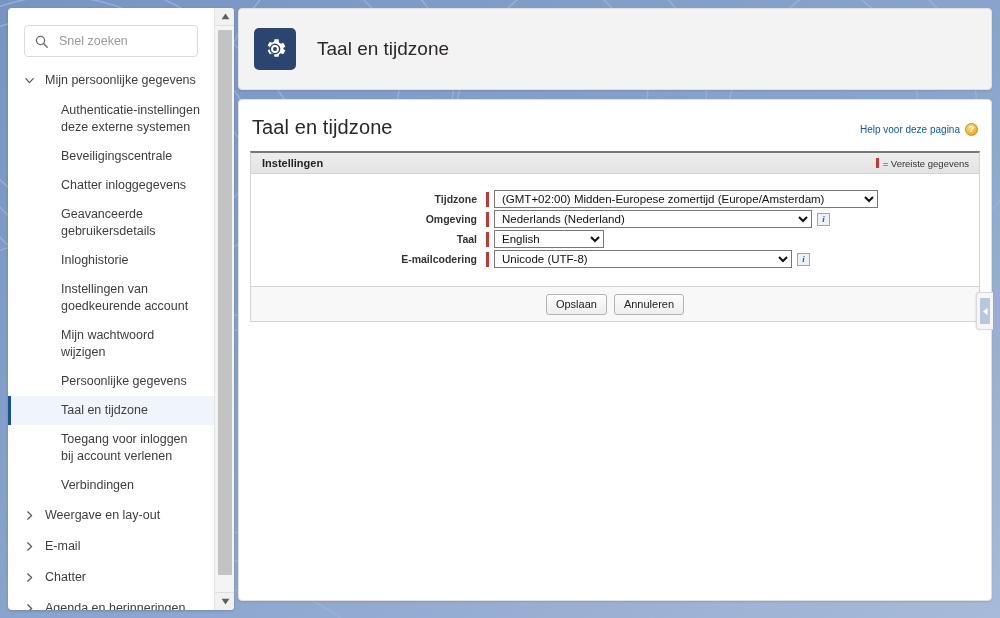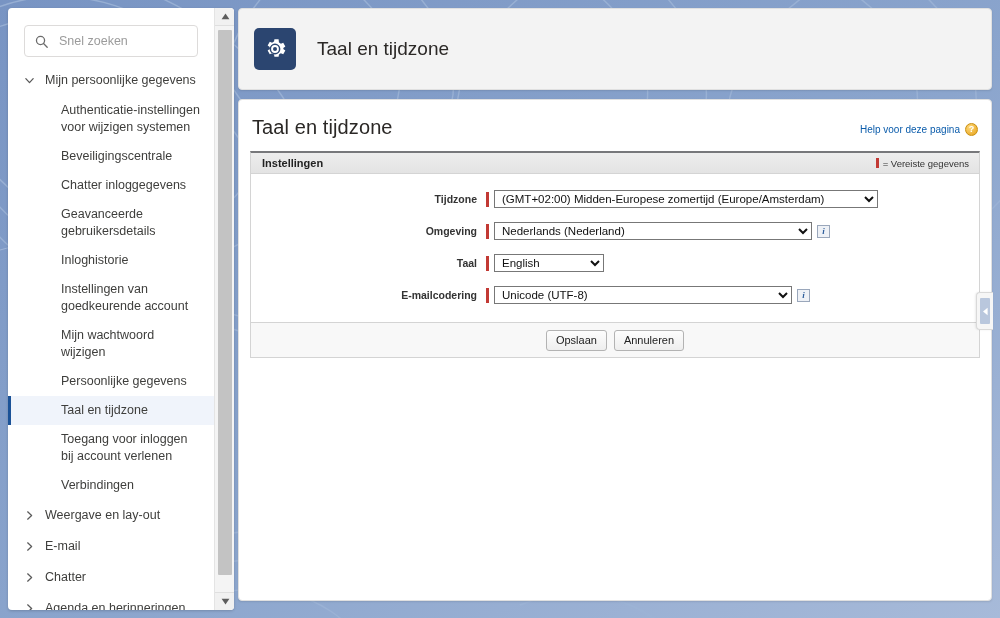--- a/index.html
+++ b/index.html
@@ -247,21 +247,21 @@
     background: #c23934;
   }
 
   #settings-form {
     background: #fff;
     padding: 16px 0 18px 0;
   }
   .form-row {
     display: flex;
     align-items: center;
-    margin-bottom: 14px;
+    margin-bottom: 2px;
   }
   .form-label {
     width: 235px;
     text-align: right;
     padding-right: 9px;
     font-size: 10.5px;
     font-weight: bold;
     color: #333;
     flex: 0 0 auto;
   }
@@ -404,21 +404,21 @@
       </div>
     </div>
 
     <div class="nav-section">
       <svg class="chev" viewBox="0 0 12 12">
         <polyline points="2,4 6,8.3 10,4" fill="none" stroke="#5a5a5a" stroke-width="1.4" stroke-linecap="round" stroke-linejoin="round"></polyline>
       </svg>
       <span>Mijn persoonlijke gegevens</span>
     </div>
 
-    <div class="nav-item">Authenticatie-instellingen voor wijzigen systemen</div>
+    <div class="nav-item">Authenticatie-instellingen deze externe systemen</div>
     <div class="nav-item">Beveiligingscentrale</div>
     <div class="nav-item">Chatter inloggegevens</div>
     <div class="nav-item">Geavanceerde gebruikersdetails</div>
     <div class="nav-item">Inloghistorie</div>
     <div class="nav-item">Instellingen van goedkeurende account</div>
     <div class="nav-item">Mijn wachtwoord wijzigen</div>
     <div class="nav-item">Persoonlijke gegevens</div>
     <div class="nav-item selected">Taal en tijdzone</div>
     <div class="nav-item">Toegang voor inloggen bij account verlenen</div>
     <div class="nav-item">Verbindingen</div>

